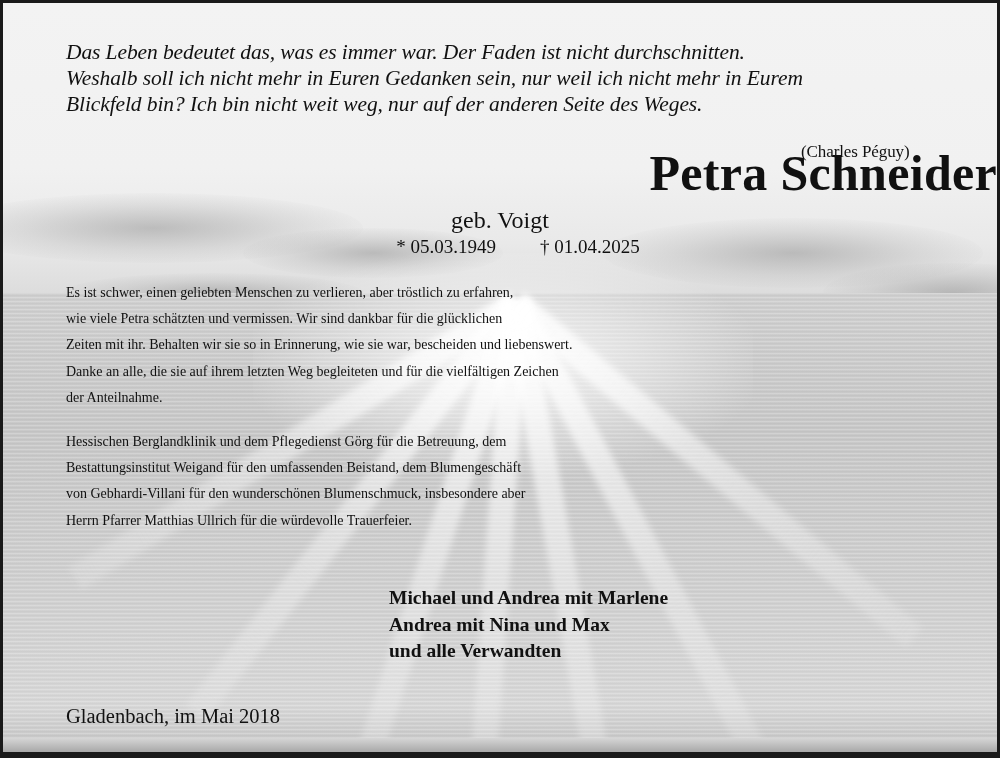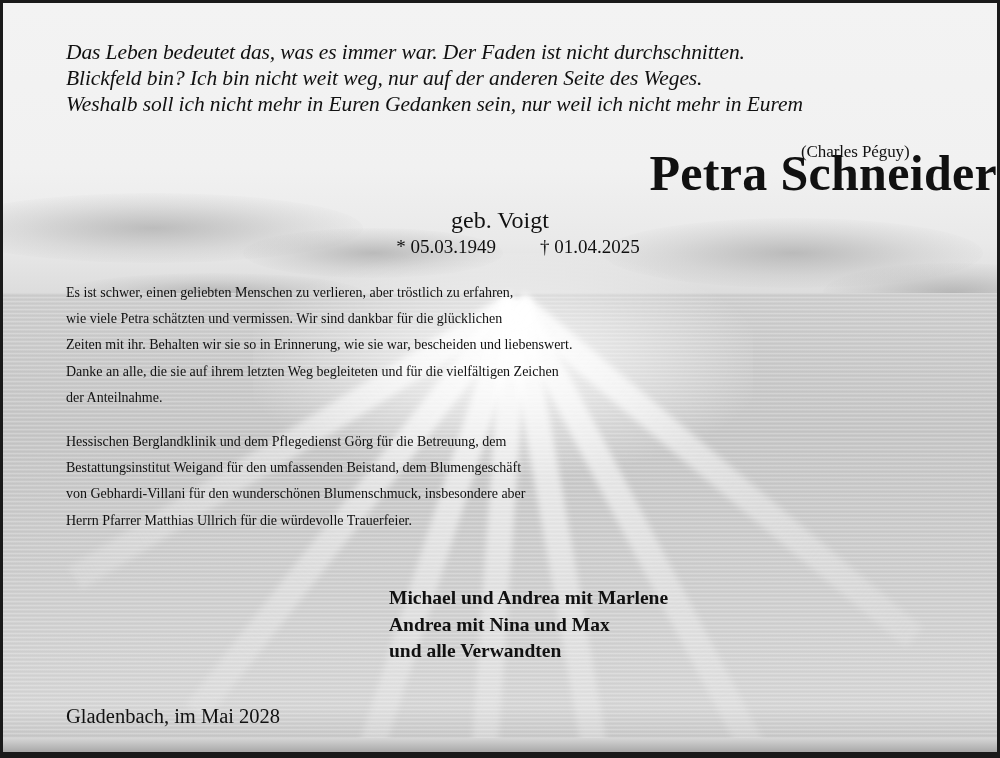--- a/index.html
+++ b/index.html
@@ -106,22 +106,22 @@
     <div class="ray" style="transform: rotate(-10deg);"></div>
     <div class="ray" style="transform: rotate(-28deg);"></div>
     <div class="ray" style="transform: rotate(-50deg);"></div>
     <div class="bottom-band"></div>
   </div>
 
   <div class="content">
 
     <div class="quote">
       <span class="line">Das Leben bedeutet das, was es immer war. Der Faden ist nicht durchschnitten.</span>
+      <span class="line">Weshalb soll ich nicht mehr in Euren Gedanken sein, nur weil ich nicht mehr in Eurem</span>
       <span class="line">Blickfeld bin? Ich bin nicht weit weg, nur auf der anderen Seite des Weges.</span>
-      <span class="line">Weshalb soll ich nicht mehr in Euren Gedanken sein, nur weil ich nicht mehr in Eurem</span>
       <span class="author">(Charles Péguy)</span>
     </div>
 
     <div class="name">Petra Schneider</div>
     <div class="maiden">geb. Voigt</div>
     <div class="dates">
       <span>* 05.03.1949</span><span class="gap"></span><span>† 01.04.2025</span>
     </div>
 
     <div class="para para1">
@@ -138,15 +138,15 @@
       <span class="line">von Gebhardi-Villani für den wunderschönen Blumenschmuck, insbesondere aber</span>
       <span class="line">Herrn Pfarrer Matthias Ullrich für die würdevolle Trauerfeier.</span>
     </div>
 
     <div class="family">
       <span class="line">Michael und Andrea mit Marlene</span>
       <span class="line">Andrea mit Nina und Max</span>
       <span class="line">und alle Verwandten</span>
     </div>
 
-    <div class="place">Gladenbach, im Mai 2028</div>
+    <div class="place">Gladenbach, im Mai 2018</div>
   </div>
 </div>
 
 </body></html>

